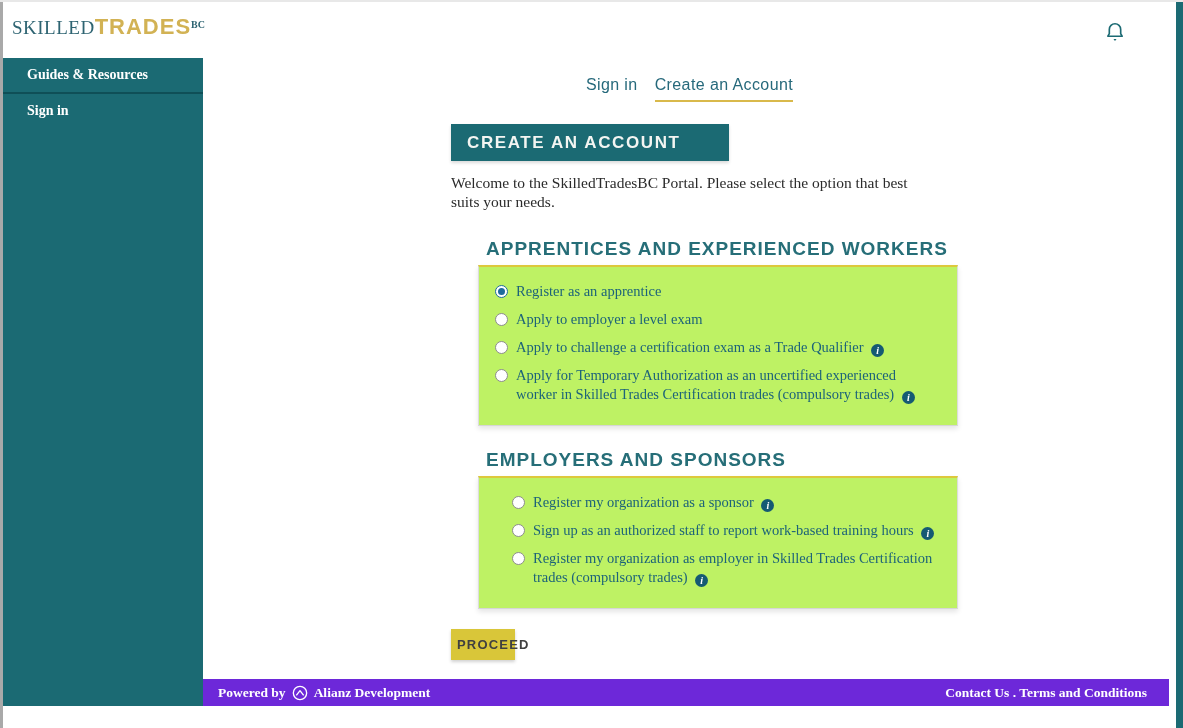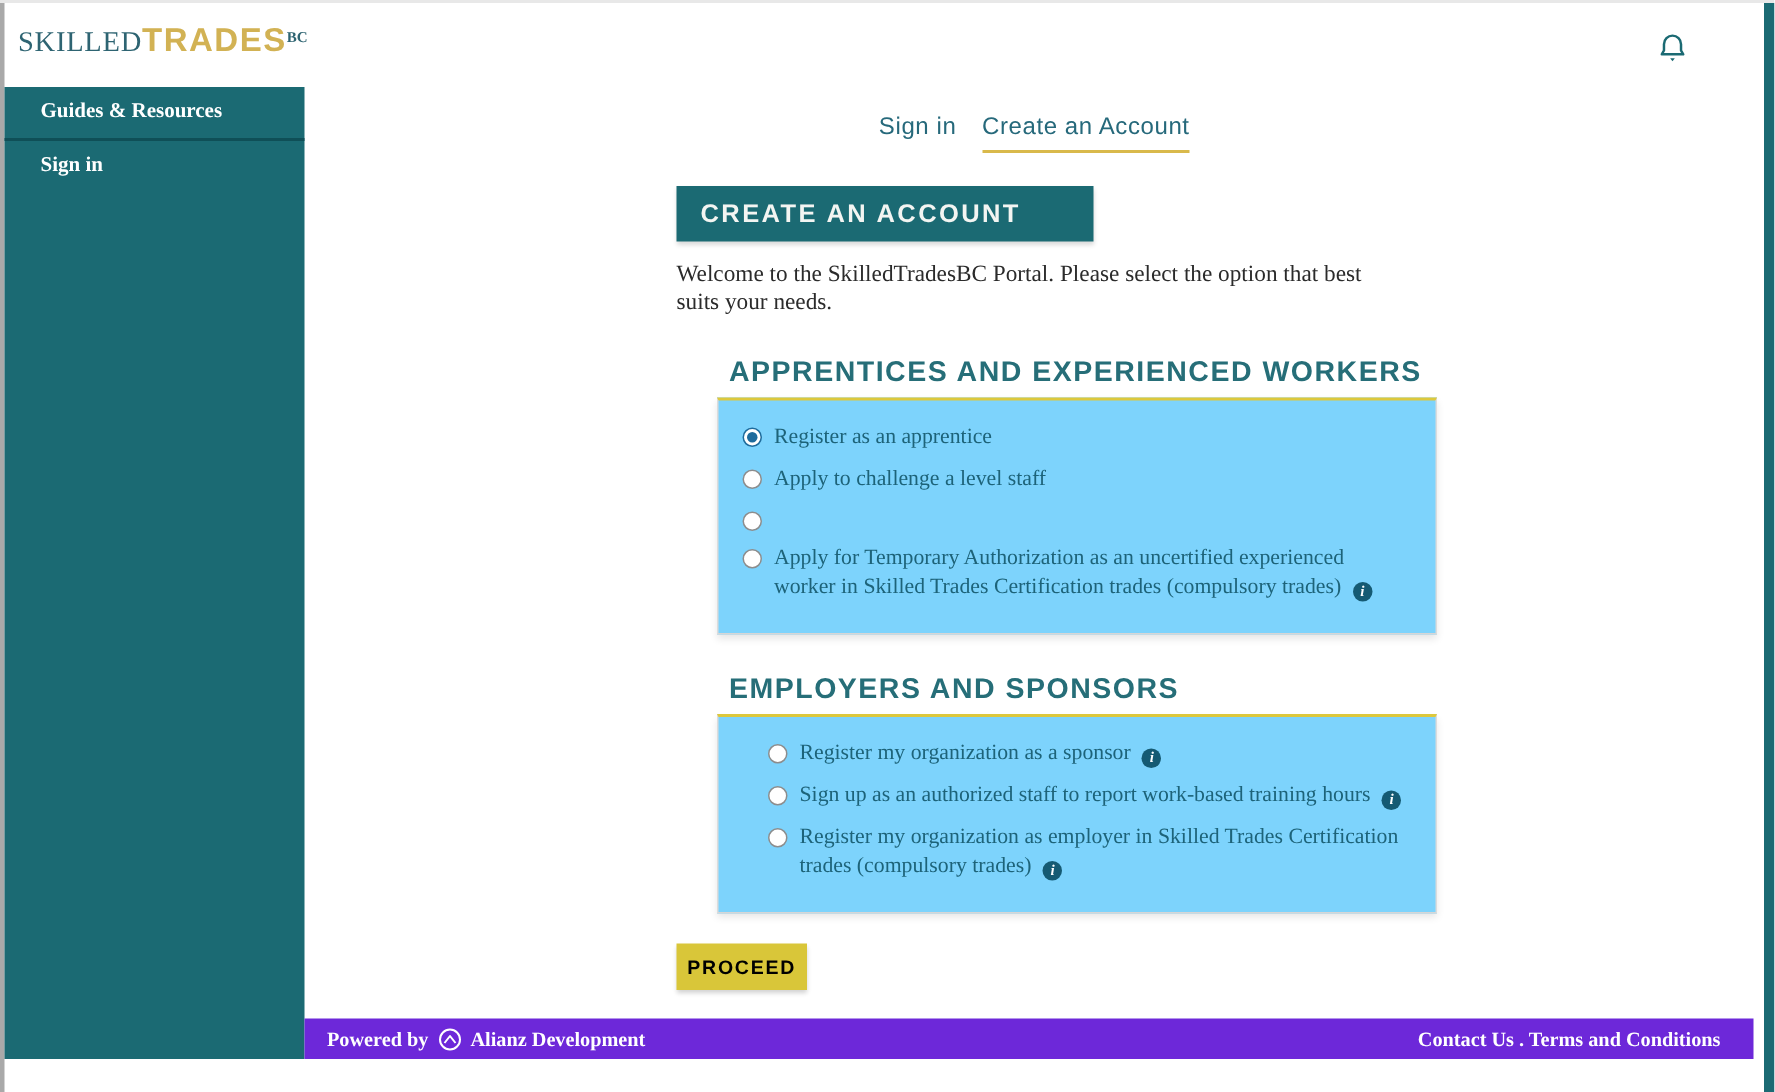--- a/index.html
+++ b/index.html
@@ -55,21 +55,21 @@
   .section-1{top:236px;}
   .section-2{top:447px;}
   .section-title{
     margin:0 0 5px 8px;
     font-family:"Liberation Sans",sans-serif;font-weight:bold;font-size:19px;
     color:#266e78;letter-spacing:1px;
   }
   .option-box{
     border-top:2px solid #ddc83c;
     border-left:1px solid #dcdcdc;border-right:1px solid #dcdcdc;border-bottom:1px solid #d6d6d6;
-    background:#7dd3fc;box-shadow:0 3px 5px rgba(0,0,0,.10);
+    background:#bef264;box-shadow:0 3px 5px rgba(0,0,0,.10);
     padding:15px 14px 12px 14px;box-sizing:border-box;
   }
   .section-1 .option-box{min-height:155px;}
   .section-2 .option-box{min-height:129px;padding-left:31px;}
   .option-row{display:flex;align-items:flex-start;margin-bottom:9px;cursor:pointer;}
   .radio{
     flex:0 0 auto;width:11px;height:11px;border-radius:50%;
     border:1px solid #8d8d8d;background:#fff;margin:3px 8px 0 2px;position:relative;
   }
   .radio.checked{border-color:#1e6b9c;}
@@ -82,22 +82,22 @@
   }
   .info{
     display:inline-block;width:13px;height:13px;border-radius:50%;background:#155a73;
     color:#ffffff;font-family:"Liberation Serif",serif;font-style:italic;font-weight:bold;
     font-size:10px;line-height:13px;text-align:center;vertical-align:-2px;margin-left:4px;
     cursor:pointer;
   }
 
   
   .proceed{
-    position:absolute;left:451px;top:627px;width:87px;height:31px;
-    background:#d9c639;border:none;color:#000000;
+    position:absolute;left:451px;top:627px;width:64px;height:31px;
+    background:#d9c639;border:none;color:#404040;
     font-family:"Liberation Sans",sans-serif;font-weight:bold;font-size:13px;letter-spacing:1.2px;
     cursor:pointer;box-shadow:0 2px 3px rgba(0,0,0,.18);text-align:center;
   }
 
   
   .footer{
     position:absolute;left:203px;top:677px;width:966px;height:27px;background:#6d28d9;
     display:flex;align-items:center;justify-content:space-between;
     color:#ffffff;font-family:"Liberation Serif",serif;font-weight:bold;font-size:13.5px;
     padding:0 22px 0 15px;box-sizing:border-box;
@@ -142,24 +142,25 @@
 
   <section class="section section-1">
     <h2 class="section-title">APPRENTICES AND EXPERIENCED WORKERS</h2>
     <div class="option-box">
         <div class="option-row">
           <span class="radio checked"></span>
           <span class="option-label">Register as an apprentice</span>
         </div>
         <div class="option-row">
           <span class="radio"></span>
-          <span class="option-label">Apply to challenge a level staff</span>
-        </div>
-        <div class="option-row">
-          <span class="radio"></span>
+          <span class="option-label">Apply to employer a level exam</span>
+        </div>
+        <div class="option-row">
+          <span class="radio"></span>
+          <span class="option-label">Apply to challenge a certification exam as a Trade Qualifier <span class="info">i</span></span>
         </div>
         <div class="option-row">
           <span class="radio"></span>
           <span class="option-label">Apply for Temporary Authorization as an uncertified experienced worker in Skilled Trades Certification trades (compulsory trades) <span class="info">i</span></span>
         </div>
       </div>
   </section>
 
   <section class="section section-2">
     <h2 class="section-title">EMPLOYERS AND SPONSORS</h2>

